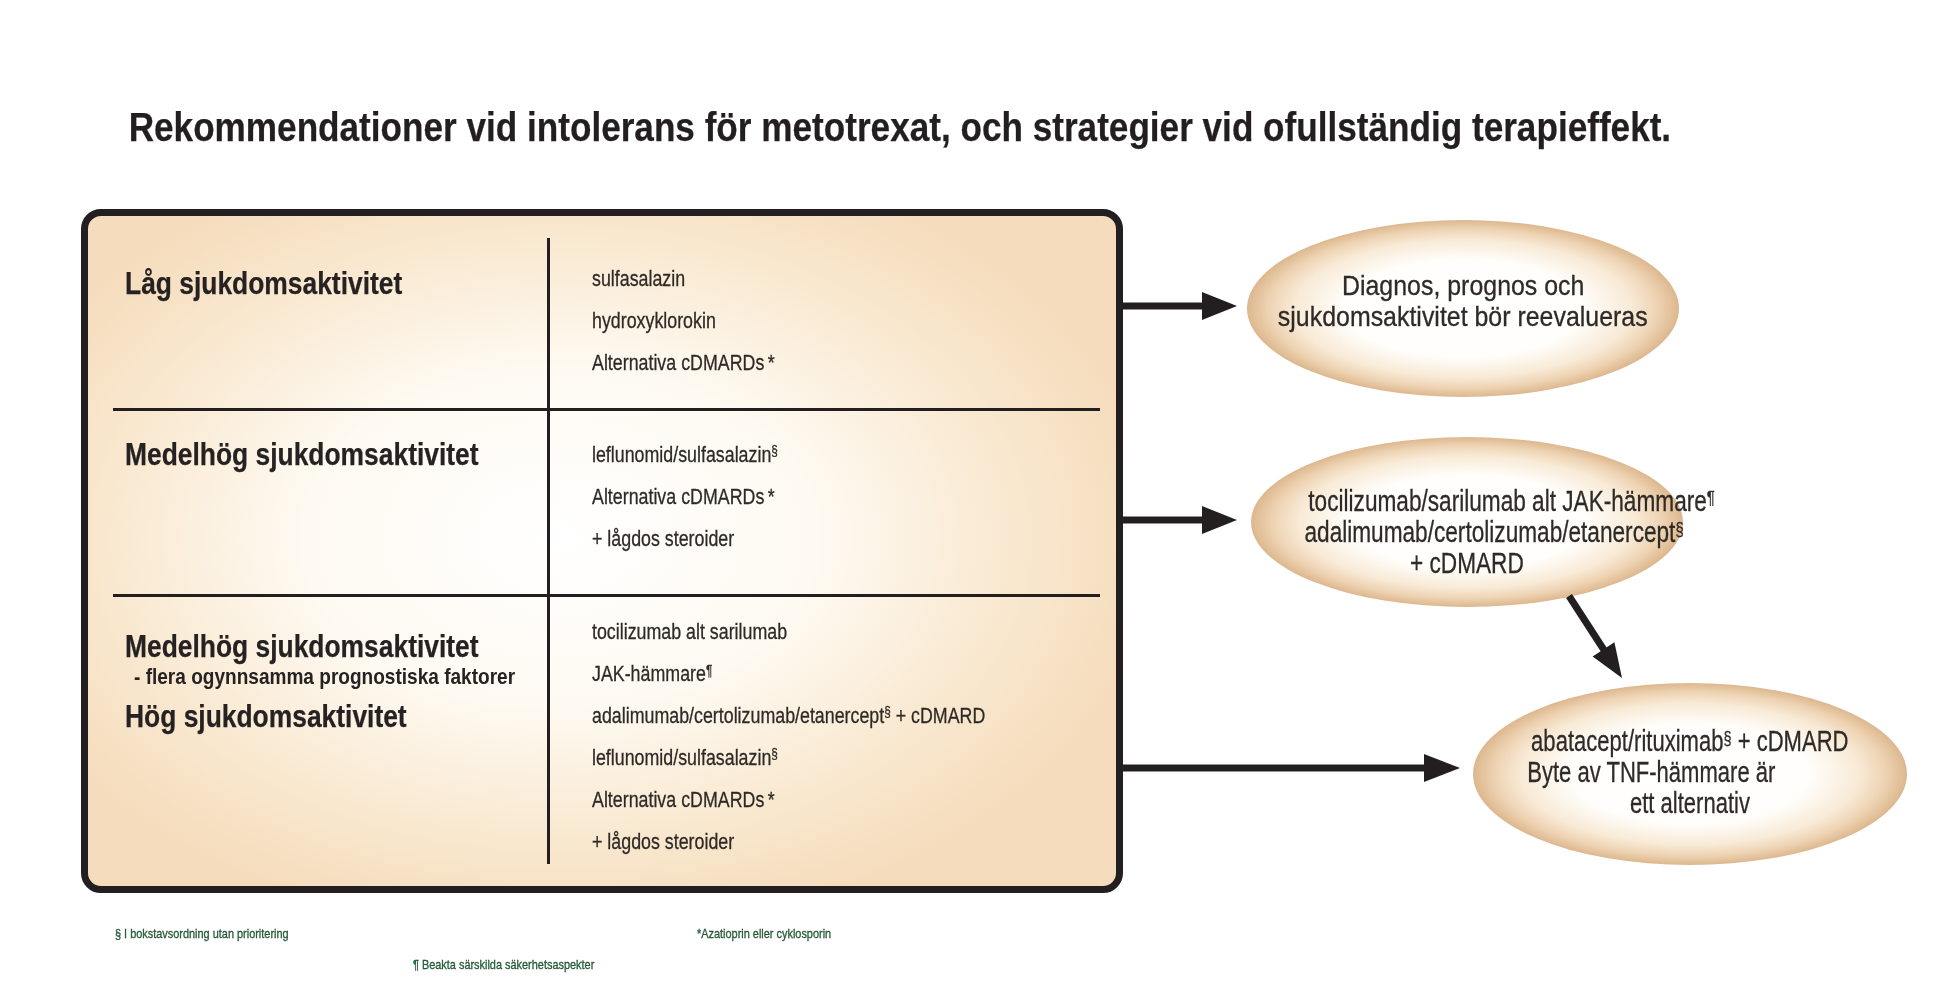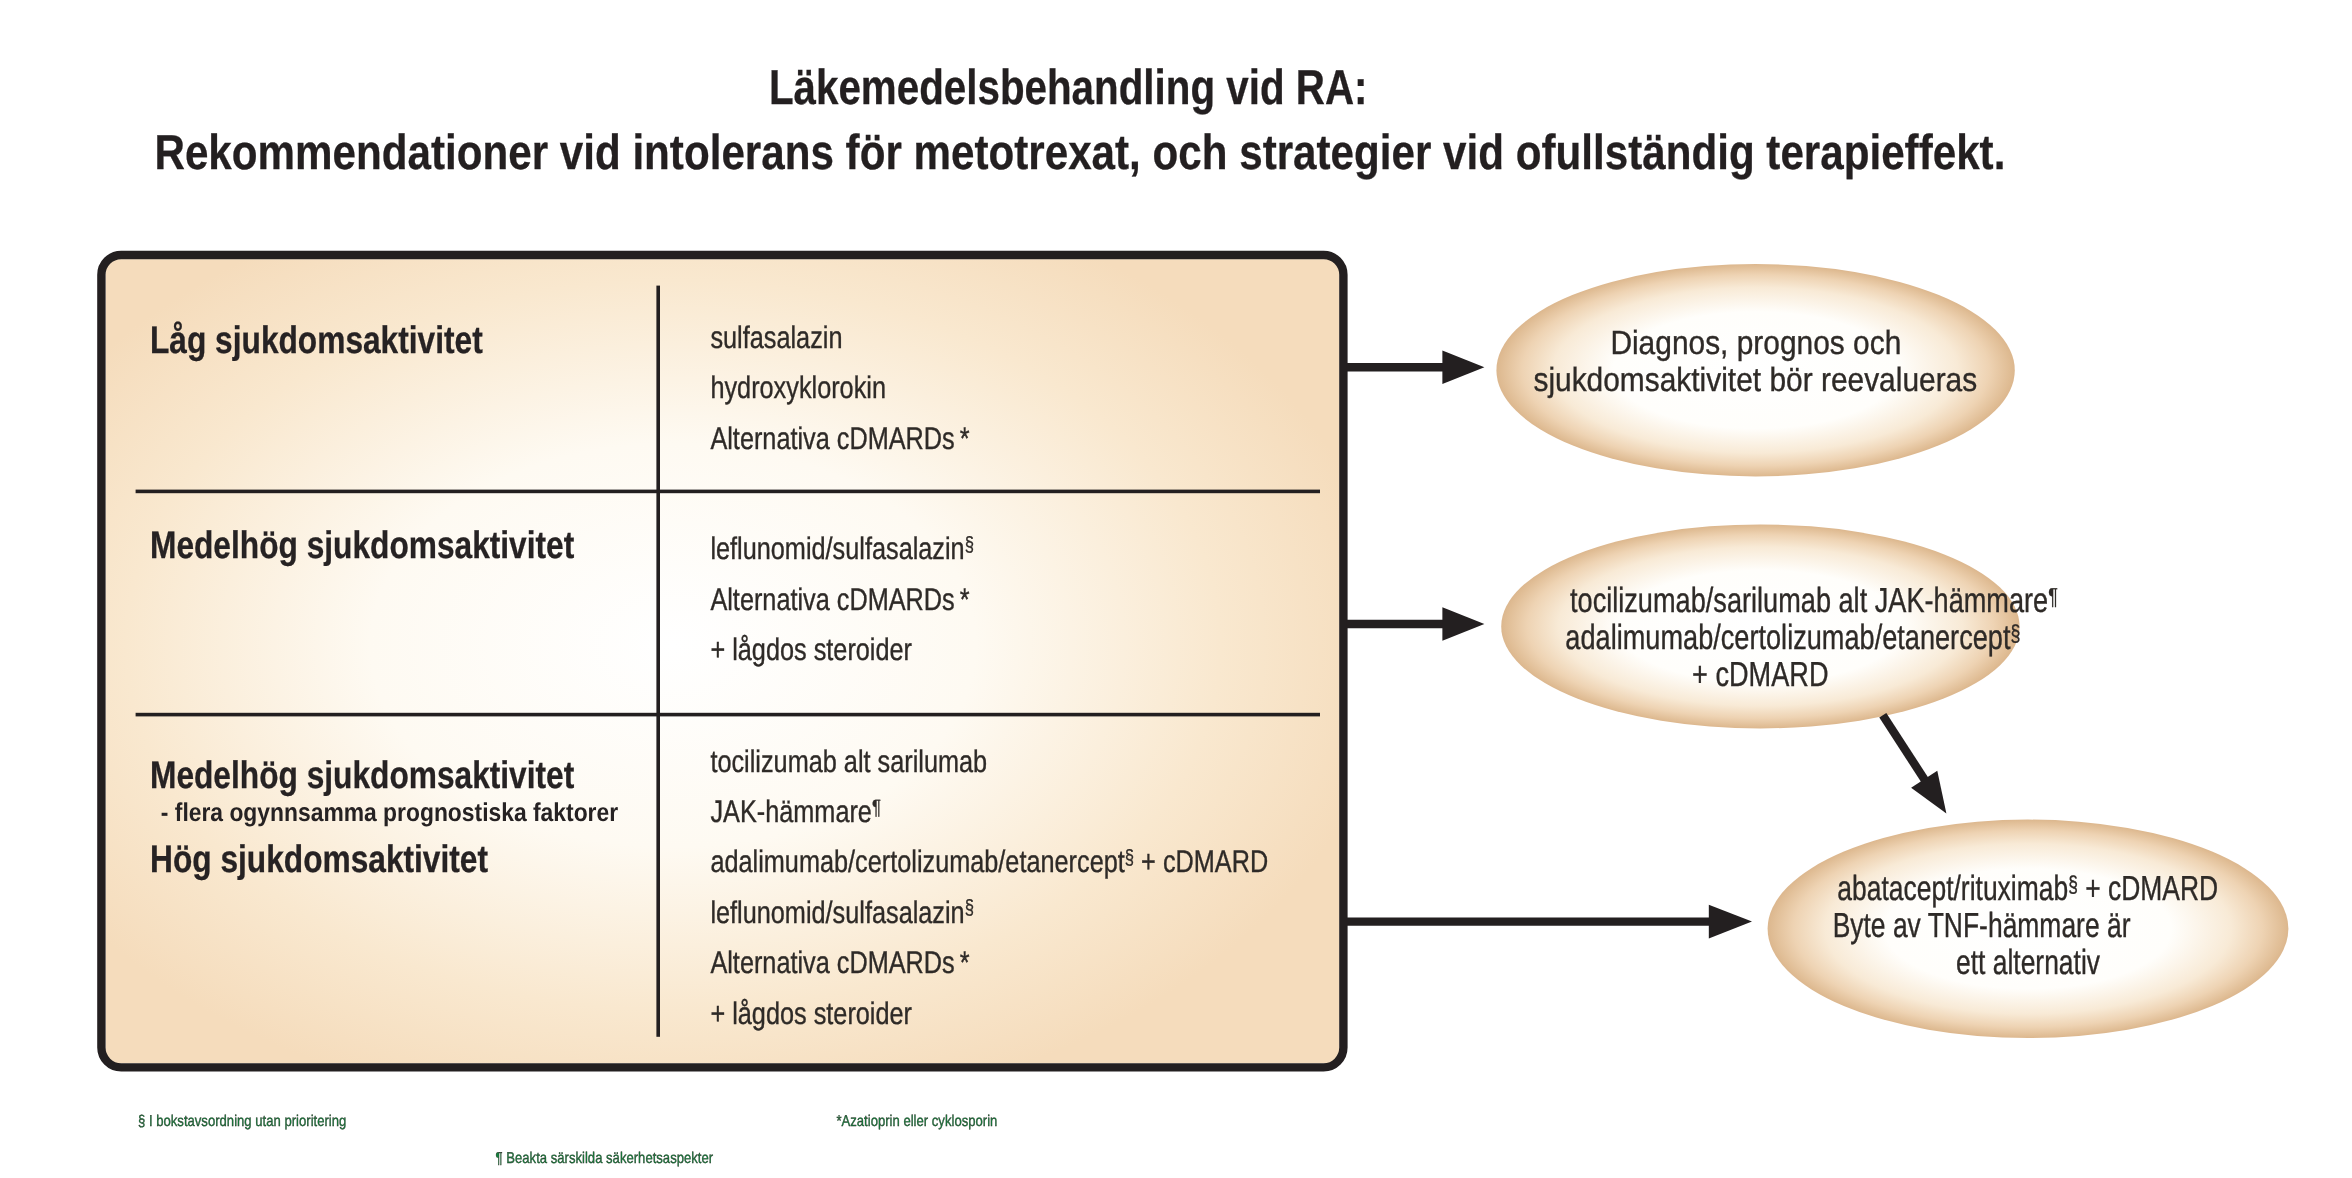--- a/index.html
+++ b/index.html
@@ -22,21 +22,21 @@
     background:radial-gradient(600px 400px ellipse at 46% 48%,
       #ffffff 0%, #fefaf2 42%, #f9e8cf 76%, #f5dcbc 100%);
   }
   .vline{left:547px;top:238px;width:3px;height:626px;background:#231f20;}
   .hline{left:113px;width:987px;height:3px;background:#231f20;}
 
   .rowlabel{font-weight:bold;font-size:32px;line-height:1;color:#262223;-webkit-text-stroke:0.25px #262223;}
   .rowlabel .cx{--s:0.825;}
   .rowsub{font-weight:bold;font-size:21.5px;line-height:1;color:#262223;}
   .rowsub .cx{--s:0.886;}
-  .drug{left:592px;font-size:26px;line-height:1;color:#2e2a27;}
+  .drug{left:592px;font-size:22px;line-height:1;color:#2e2a27;}
   .drug .cx{--s:0.81;}
   .sup{font-size:66%;position:relative;top:-0.38em;letter-spacing:0;}
 
   .ellipse{border-radius:50%;
     background:radial-gradient(closest-side ellipse at 50% 50%,
       #ffffff 0%, #fffefb 55%, #f8ead6 78%, #eed3b3 90%, #e0bd95 98%, #dcb78e 100%);
   }
   .eline{line-height:1;text-align:center;color:#2e2a27;}
   .drug,.eline,.footnote{-webkit-text-stroke:0.3px #2e2a27;}
   .e1{font-size:28px;}
@@ -49,21 +49,20 @@
   .footnote{font-size:13px;line-height:1;color:#15803d;top:927px;}
   .footnote .cx{--s:0.84;}
 
   svg.arrows{left:0;top:0;}
 </style>
 </head>
 <body>
 
 <div id="canvas">
 
-  <div class="abs title-line t1" style="top:53px;"><span class="cxc">Läkemedelsbehandling vid RA:</span></div>
   <div class="abs title-line t2" style="top:107px;"><span class="cxc">Rekommendationer vid intolerans för metotrexat, och strategier vid ofullständig terapieffekt.</span></div>
 
   <div id="main-box" class="abs"></div>
 
   <div class="abs vline"></div>
   <div class="abs hline" style="top:408px;"></div>
   <div class="abs hline" style="top:594px;"></div>
 
   <div class="abs rowlabel" style="left:125px;top:267px;"><span class="cx">Låg sjukdomsaktivitet</span></div>
   <div class="abs drug" style="top:268px;"><span class="cx"><span>sulfasalazin</span><span class="sup"></span><span></span></span></div>

